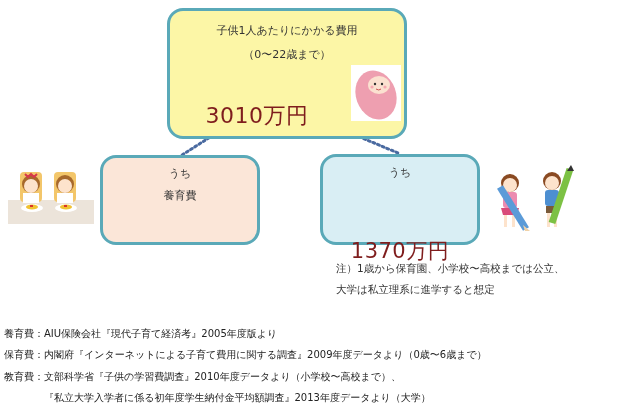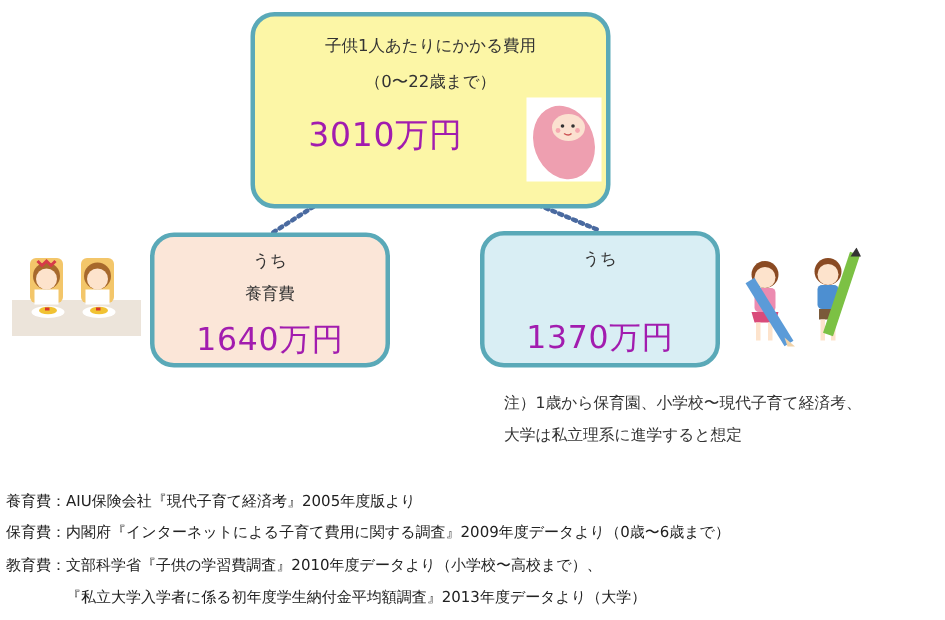--- a/index.html
+++ b/index.html
@@ -11,21 +11,21 @@
   }
   .box {
     position:absolute; box-sizing:border-box;
     border:3px solid #5aa9b8; border-radius:16px;
     text-align:center;
   }
   .box-top { left:167px; top:8px; width:240px; height:131px; background:#fcf6a6; }
   .box-left { left:100px; top:155px; width:160px; height:90px; background:#fbe6d8; }
   .box-right { left:320px; top:154px; width:160px; height:91px; background:#d9eef4; }
   .small { position:absolute; left:0; right:0; font-size:11px; color:#333; }
-  .big { position:absolute; left:0; right:0; font-size:21px; color:#a21caf; letter-spacing:0.5px; }
+  .big { position:absolute; left:0; right:0; font-size:21px; color:#7f1d1d; letter-spacing:0.5px;margin-top:26px; }
   .box-top .small.l1 { top:12px; }
   .box-top .small.l2 { top:36px; }
   .box-top .big { top:64px; left:0; right:60px; font-size:22px; }
   .box-left .small.l1, .box-right .small.l1 { top:8px; }
   .box-left .small.l2, .box-right .small.l2 { top:30px; }
   .box-left .big, .box-right .big { top:54px; }
   .baby {
     position:absolute; left:181px; top:54px; width:50px; height:56px;
     background:#fff;
   }
@@ -76,21 +76,20 @@
     <ellipse cx="58" cy="40" rx="11" ry="4" fill="#fff"></ellipse>
     <ellipse cx="58" cy="39" rx="6" ry="2.5" fill="#f1c232"></ellipse>
     <rect x="22" y="37" width="3" height="2" fill="#d9342b"></rect>
     <rect x="56" y="37" width="3" height="2" fill="#d9342b"></rect>
   </svg>
 </div>
 
 <div class="box box-left">
   <div class="small l1">うち</div>
   <div class="small l2">養育費</div>
-  <div class="big">1640万円</div>
 </div>
 
 <div class="box box-right">
   <div class="small l1">うち</div>
   <div class="big">1370万円</div>
 </div>
 
 <div class="illus" style="left:490px;top:165px;width:90px;height:72px;">
   <svg width="90" height="72" viewBox="0 0 90 72">
 
@@ -107,19 +106,19 @@
     <circle cx="62" cy="18" r="7" fill="#fde3cc"></circle>
     <rect x="55" y="25" width="14" height="16" rx="3" fill="#4d8fd1"></rect>
     <rect x="56" y="41" width="12" height="7" fill="#7a5a3a"></rect>
     <rect x="57" y="48" width="3" height="14" fill="#fde3cc"></rect>
     <rect x="64" y="48" width="3" height="14" fill="#fde3cc"></rect>
     <line x1="80" y1="4" x2="62" y2="58" stroke="#7cc144" stroke-width="7"></line>
     <polygon points="77,6 84,6 81,0" fill="#333"></polygon>
   </svg>
 </div>
 
-<div class="note" style="top:262px;">注）1歳から保育園、小学校〜現代子育て経済考、</div>
+<div class="note" style="top:262px;">注）1歳から保育園、小学校〜高校までは公立、</div>
 <div class="note" style="top:283px;">大学は私立理系に進学すると想定</div>
 
 <div class="src" style="top:327px;">養育費：AIU保険会社『現代子育て経済考』2005年度版より</div>
 <div class="src" style="top:348px;">保育費：内閣府『インターネットによる子育て費用に関する調査』2009年度データより（0歳〜6歳まで）</div>
 <div class="src" style="top:370px;">教育費：文部科学省『子供の学習費調査』2010年度データより（小学校〜高校まで）、</div>
 <div class="src" style="top:391px;">　　　　『私立大学入学者に係る初年度学生納付金平均額調査』2013年度データより（大学）</div>
 
 </body></html>

